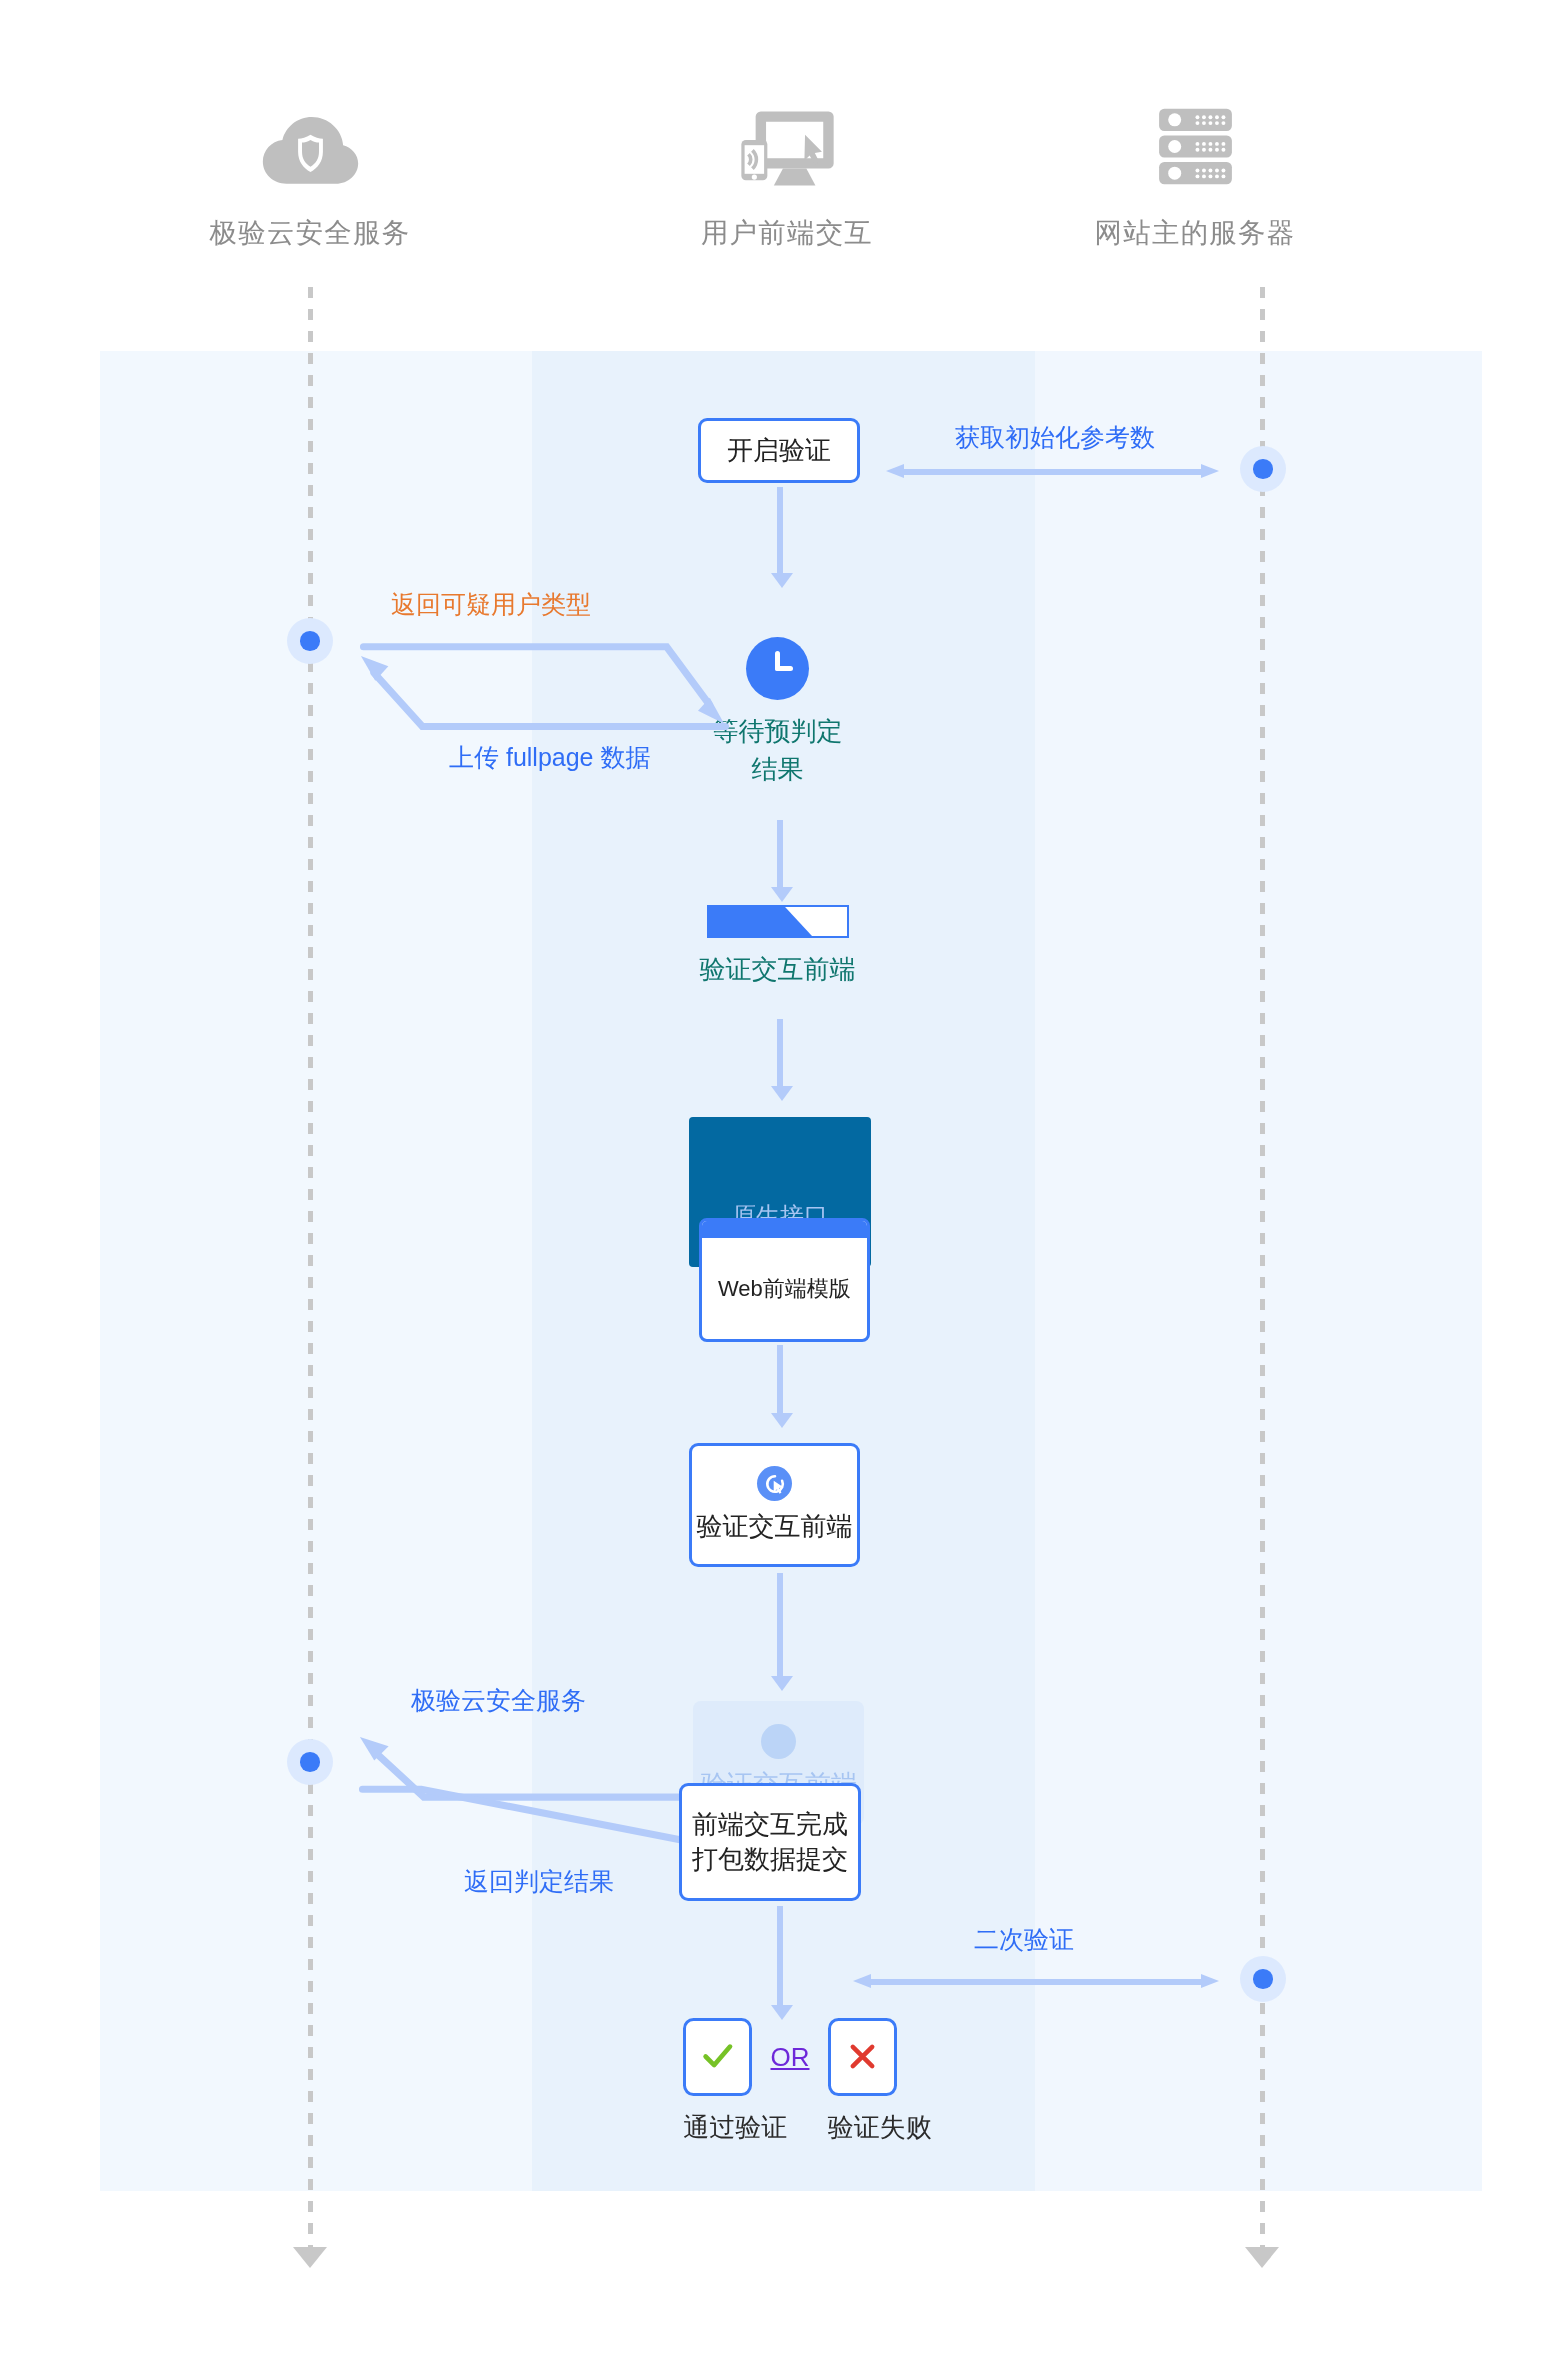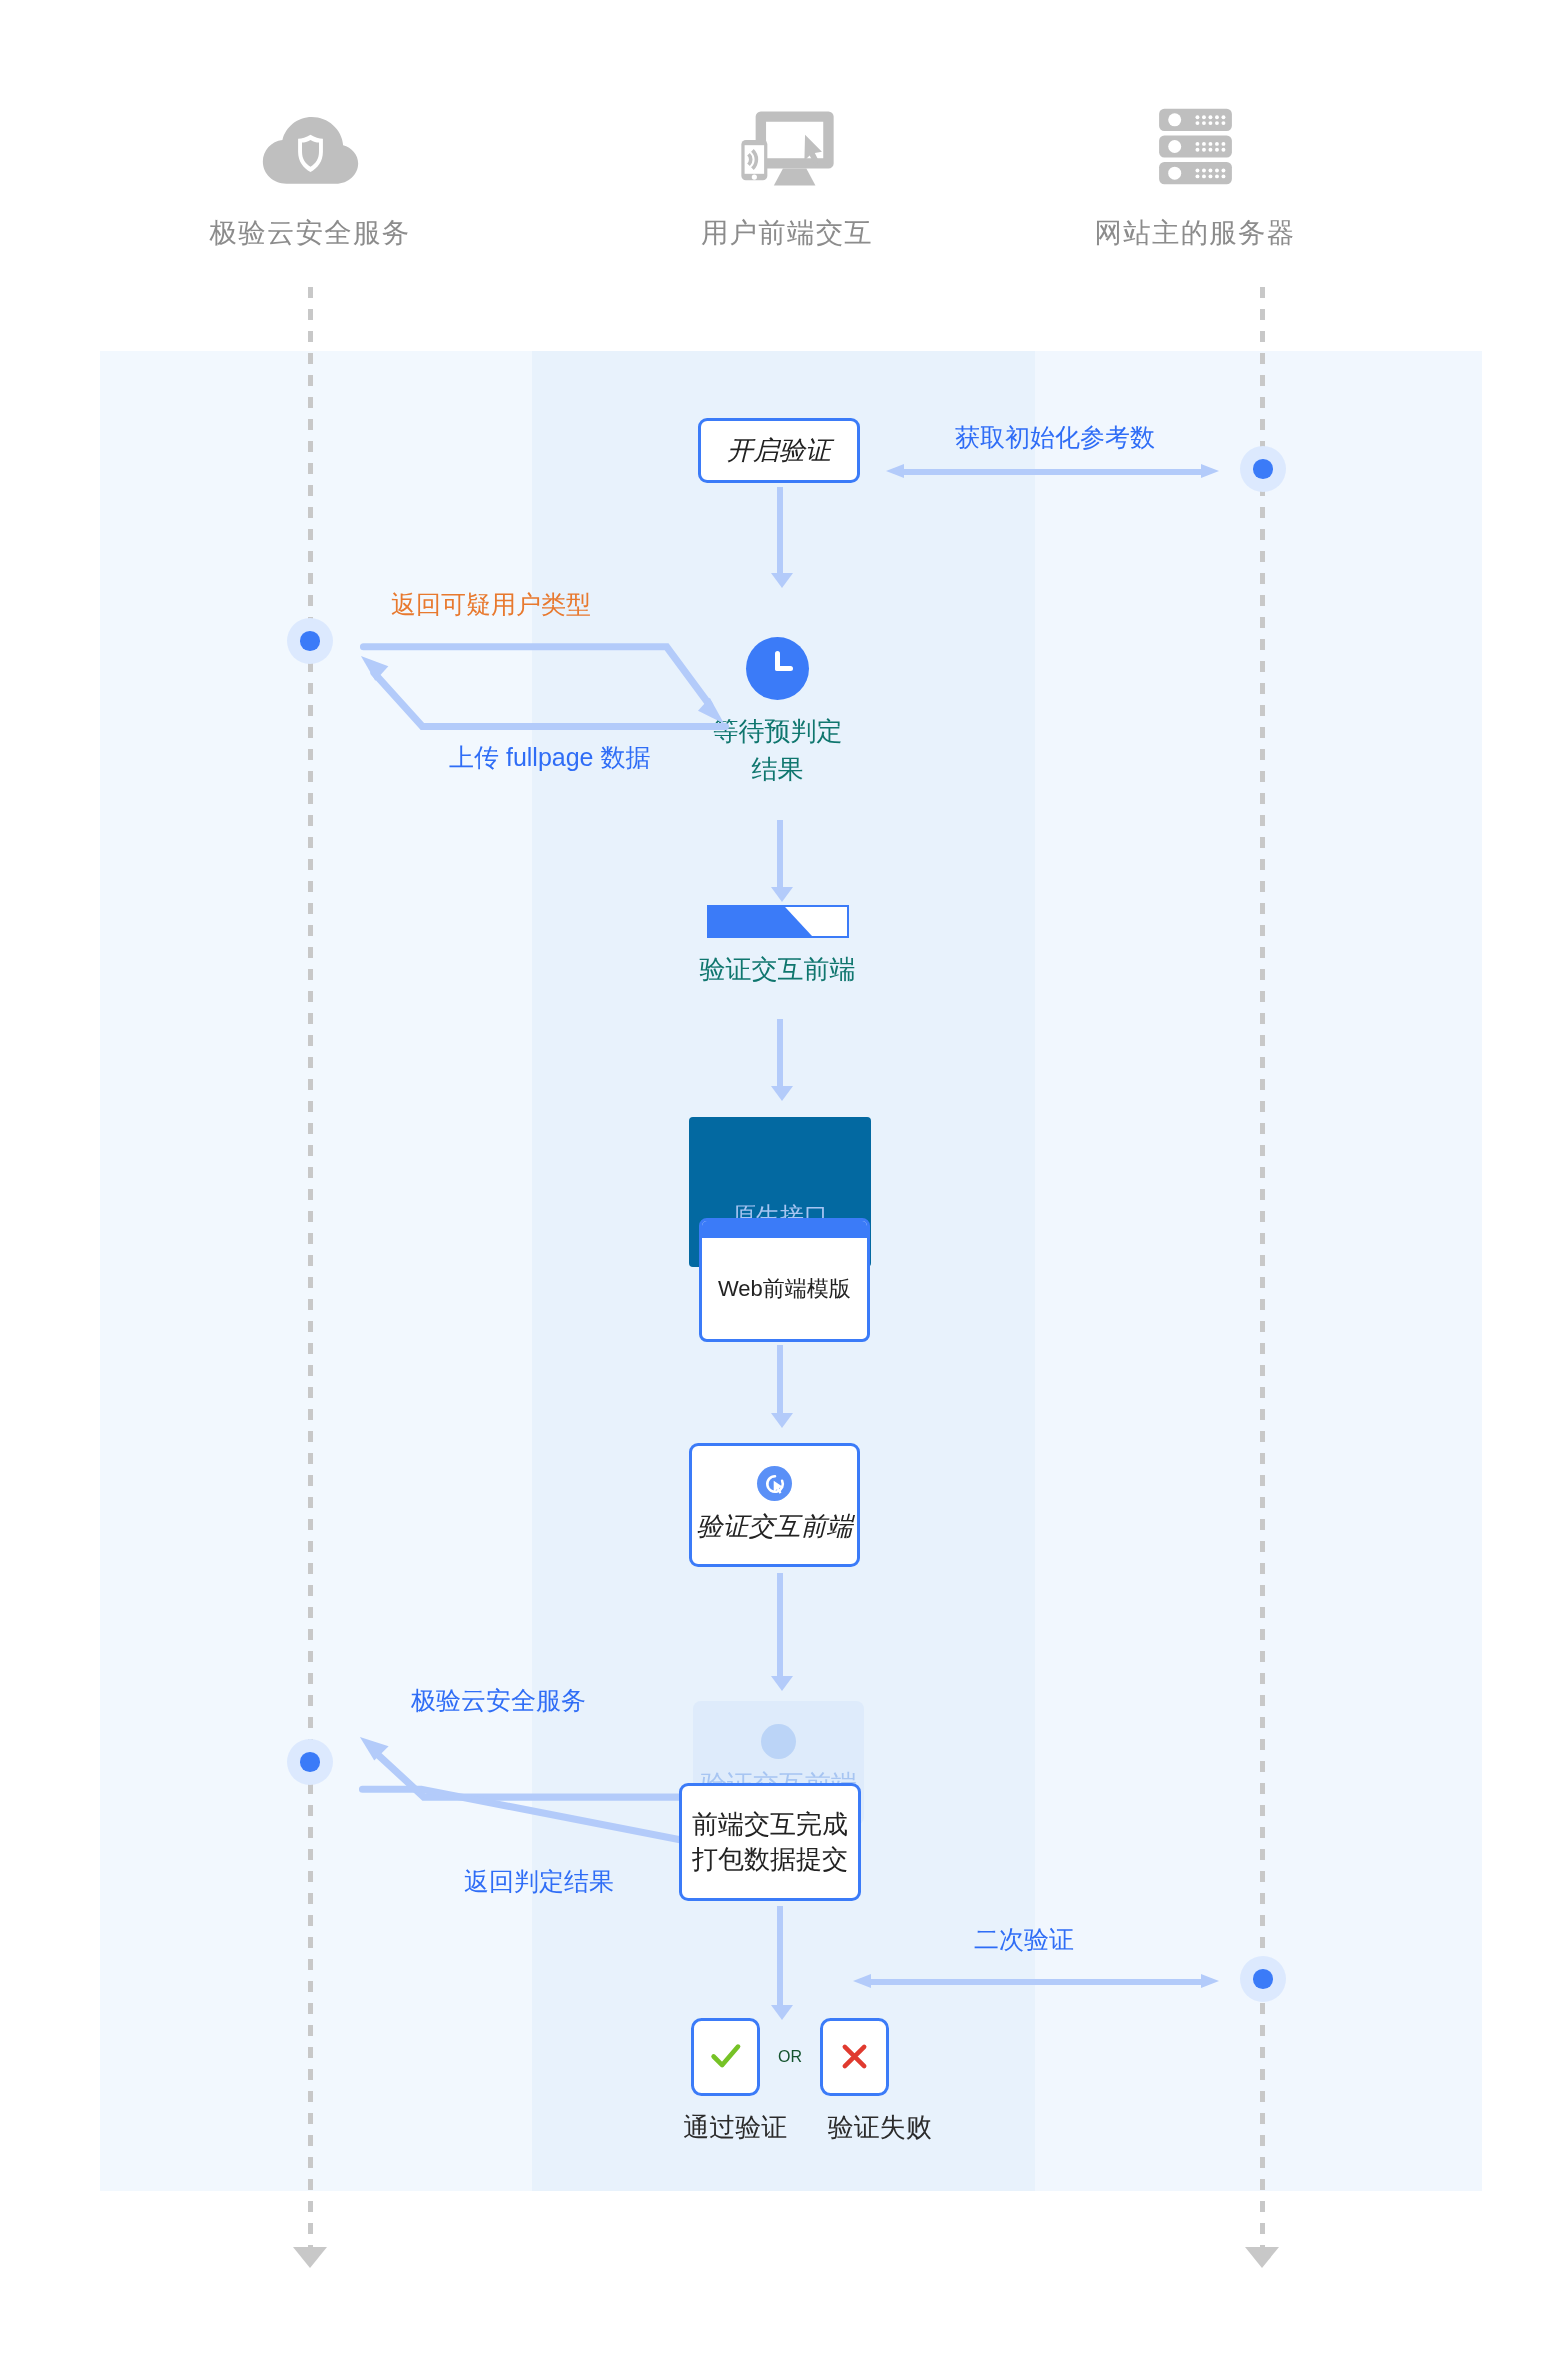--- a/index.html
+++ b/index.html
@@ -60,21 +60,20 @@
   #dot-cloud-2 {left:287px; top:1739px;}
   #dot-server-2{left:1240px;top:1956px;}
 
   
   .node{position:absolute;}
   .box{
     background:#ffffff;border:3.3px solid #3B7BF8;border-radius:9.1px;
     display:flex;align-items:center;justify-content:center;
     color:#222222;font-size:26px;line-height:1.35;text-align:center;
     box-sizing:border-box;
-    font-style:italic;
   }
   .cap-under{
     margin-top:13px;text-align:center;color:#0f766e;font-size:26px;line-height:1.45;
   }
 
   
   #node-start{left:698px;top:418px;}
   #node-start .box{width:162px;height:65px;}
 
   
@@ -148,21 +147,21 @@
   }
 
   
   #node-result{left:653px;top:2018px;width:274px;}
   .result-row{display:flex;align-items:center;justify-content:center;gap:18.3px;}
   .res-box{
     width:69px;height:78px;border:3.3px solid #3B7BF8;border-radius:10.4px;
     background:#ffffff;display:flex;align-items:center;justify-content:center;
     box-sizing:border-box;
   }
-  .or-text{font-size:16px;color:#14532d;}
+  .or-text{font-size:26px;color:#6d28d9;text-decoration:underline;}
   .result-caps{display:flex;justify-content:center;gap:18.3px;margin-top:14.4px;}
   .result-caps span{width:69px;text-align:center;font-size:26px;color:#2B2B2B;white-space:nowrap;}
 
   
   .vline{position:absolute;width:5.9px;background:#B3CBFA;}
   .vtip{
     position:absolute;width:0;height:0;
     border-left:11.8px solid transparent;border-right:11.8px solid transparent;
     border-top:15.7px solid #B3CBFA;
   }

